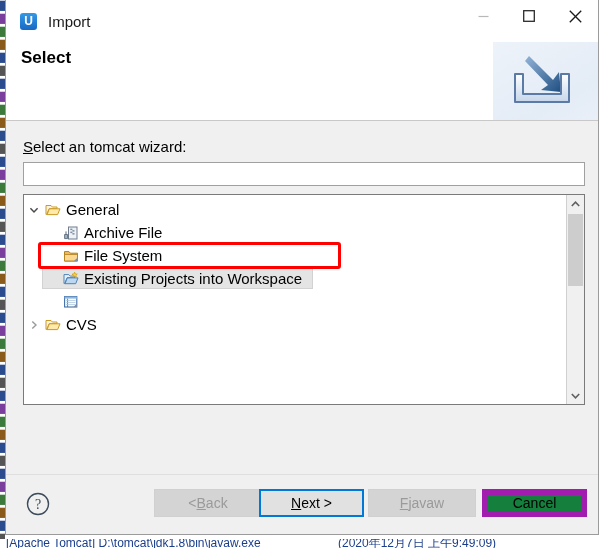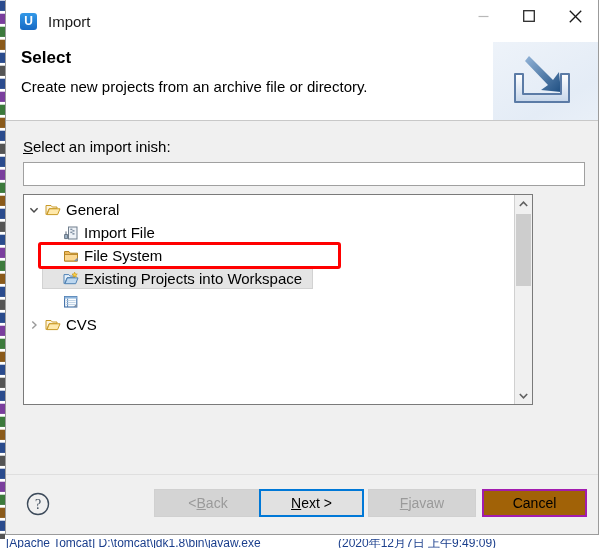--- a/index.html
+++ b/index.html
@@ -189,21 +189,21 @@
     padding: 0 4px;
     color: #000;
     outline: none;
   }
 
   
   #tree-panel {
     position: absolute;
     left: 17px;
     top: 73px;
-    width: 510px;
+    width: 562px;
     height: 211px;
     box-sizing: border-box;
     background: #ffffff;
     border: 1px solid #7a7a7a;
     display: flex;
     overflow: hidden;
   }
   #tree-list {
     flex: 1 1 auto;
     padding-top: 3px;
@@ -308,21 +308,21 @@
     font-size: 14px;
     background: #d4d4d4;
     border: 1px solid #cecece;
     color: #000000;
     display: flex;
     align-items: center;
     justify-content: center;
     padding: 0;
   }
   .dlgbtn.disabled { color: #9a9a9a; background: #d4d4d4; border-color: #d0d0d0; }
-  .dlgbtn.plain { background: #a16207; border: 2px solid #a21caf; }
+  .dlgbtn.plain { background: #15803d; border: 6px solid #a21caf; }
   .dlgbtn.focus {
     background: #e1e1e1;
     border: 2px solid #0078d7;
   }
   #btn-back   { left: 148px; width: 108px; }
   #btn-next   { left: 253px; width: 105px; }
   #btn-finish { left: 362px; width: 108px; }
   #btn-cancel { left: 476px; width: 105px; }
   .dlgbtn u { text-decoration: underline; }
 </style>
@@ -398,21 +398,20 @@
     <div class="winbtn" id="btn-close">
       <svg width="13" height="13" viewBox="0 0 13 13">
         <line x1="0.8" y1="0.8" x2="12.2" y2="12.2" stroke="#1a1a1a" stroke-width="1.3"></line>
         <line x1="12.2" y1="0.8" x2="0.8" y2="12.2" stroke="#1a1a1a" stroke-width="1.3"></line>
       </svg>
     </div>
   </div>
 
   <div id="header">
     <div id="header-title">Select</div>
-    <div id="header-desc">Create new projects from an archive file or directory.</div>
     <div id="header-banner">
       <div class="bannerbg"></div>
       <svg width="74" height="62" viewBox="0 0 74 62">
         <defs>
           <linearGradient id="trayg" x1="0" y1="0" x2="0" y2="1">
             <stop offset="0%" stop-color="#ffffff"></stop>
             <stop offset="100%" stop-color="#c6d6ea"></stop>
           </linearGradient>
           <linearGradient id="arrg" x1="0" y1="0" x2="1" y2="1">
             <stop offset="0%" stop-color="#93b4d8"></stop>
@@ -420,21 +419,21 @@
           </linearGradient>
         </defs>
         <path d="M24 6 L48 30 L54 22 L56 42 L36 40 L43 35 L20 11 Z" fill="url(#arrg)"></path>
         <path d="M10 24 L10 52 L64 52 L64 24 L56 24 L56 44 L18 44 L18 24 Z" fill="url(#trayg)" stroke="#5b7ba6" stroke-width="2" stroke-linejoin="round"></path>
       </svg>
     </div>
   </div>
 
   <div id="body">
 
-    <div id="wizard-label"><u>S</u><span>elect an import inish:</span></div>
+    <div id="wizard-label"><u>S</u><span>elect an tomcat wizard:</span></div>
 
     <input id="filter-input" type="text" placeholder="" style="">
 
     <div id="tree-panel">
       <div id="tree-list">
           <div class="tree-row">
             <span class="row-inner">
               <span class="twisty">
                 <svg width="10" height="10" viewBox="0 0 10 10">
                   <path d="M1.4 3.3 L5 7 L8.6 3.3" fill="none" stroke="#4a4a4a" stroke-width="1.5"></path>
@@ -457,21 +456,21 @@
                 <svg width="16" height="16" viewBox="0 0 16 16">
                   <rect x="5.5" y="2" width="8.5" height="12" fill="#eef2f7" stroke="#6f7d8c" stroke-width="1"></rect>
                   <rect x="7.3" y="3.6" width="2.1" height="1.5" fill="#7f8fa1"></rect>
                   <rect x="9.4" y="5.1" width="2.1" height="1.5" fill="#7f8fa1"></rect>
                   <rect x="7.3" y="6.6" width="2.1" height="1.5" fill="#7f8fa1"></rect>
                   <rect x="9.4" y="8.1" width="2.1" height="1.5" fill="#7f8fa1"></rect>
                   <path d="M1.6 9.5 L4.6 9.5 L4.6 13.6 L1.6 13.6 Z" fill="#9fb3c8" stroke="#5c6b7c" stroke-width="0.9"></path>
                   <path d="M3 6.4 L3 9.2" stroke="#5c6b7c" stroke-width="1"></path>
                 </svg>
               </span>
-              <span class="row-label">Import File</span>
+              <span class="row-label">Archive File</span>
             </span>
           </div>
           <div class="tree-row">
             <span class="indent"></span>
             <span class="row-inner">
               <span class="twisty"></span>
               <span class="row-icon">
                 <svg width="16" height="16" viewBox="0 0 16 16">
                   <path d="M1.5 13 L1.5 3.6 L6 3.6 L7.3 5.2 L14.5 5.2 L14.5 13 Z" fill="#f6c164" stroke="#b07f1d" stroke-width="1" stroke-linejoin="round"></path>
                   <path d="M1.5 6.4 L14.5 6.4 L14.5 13 L1.5 13 Z" fill="#fbd892" stroke="#b07f1d" stroke-width="0.9"></path>

